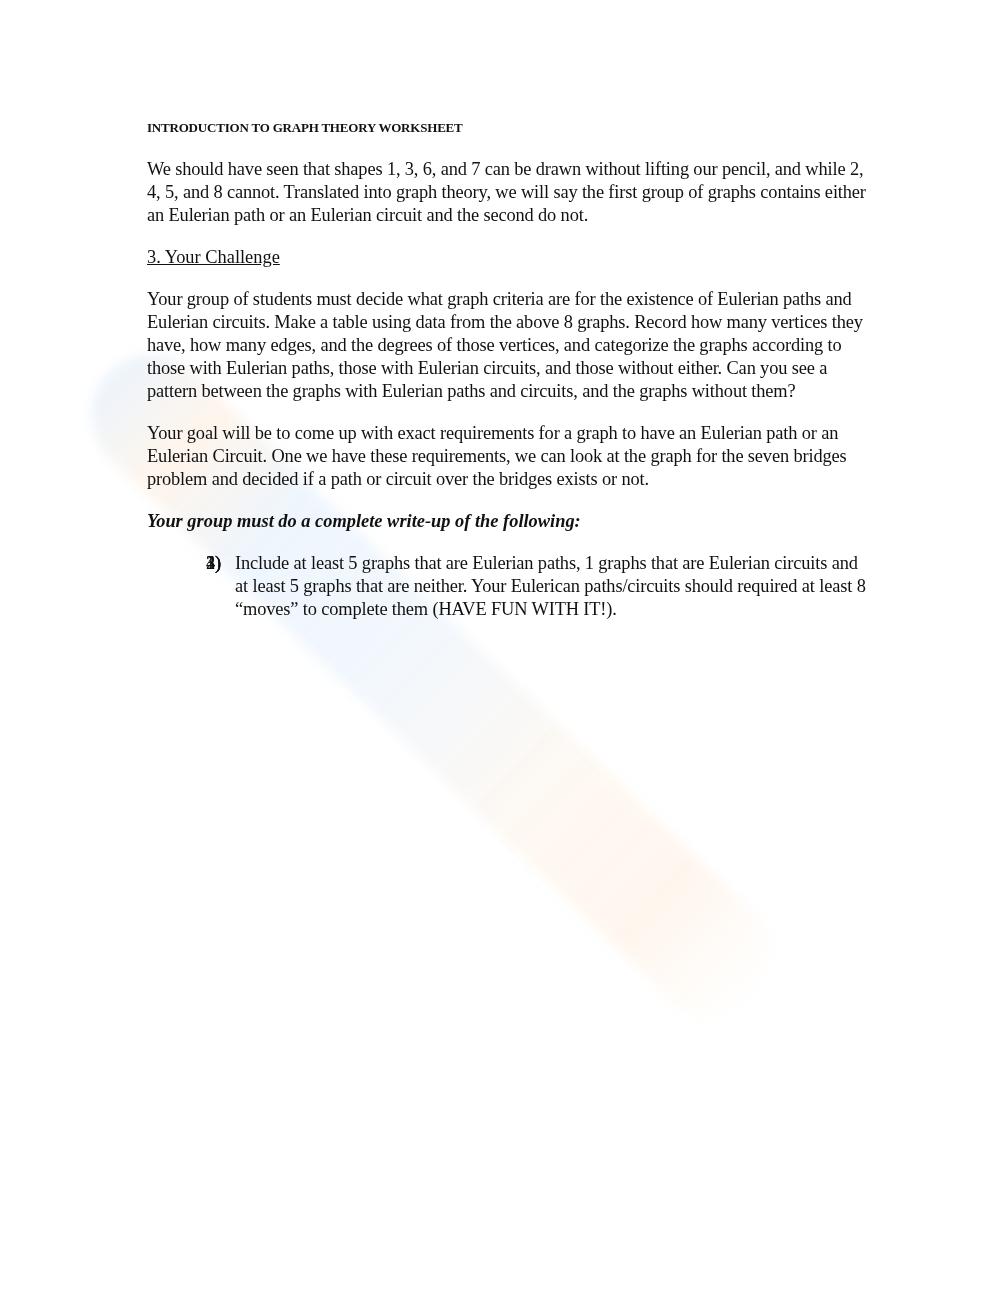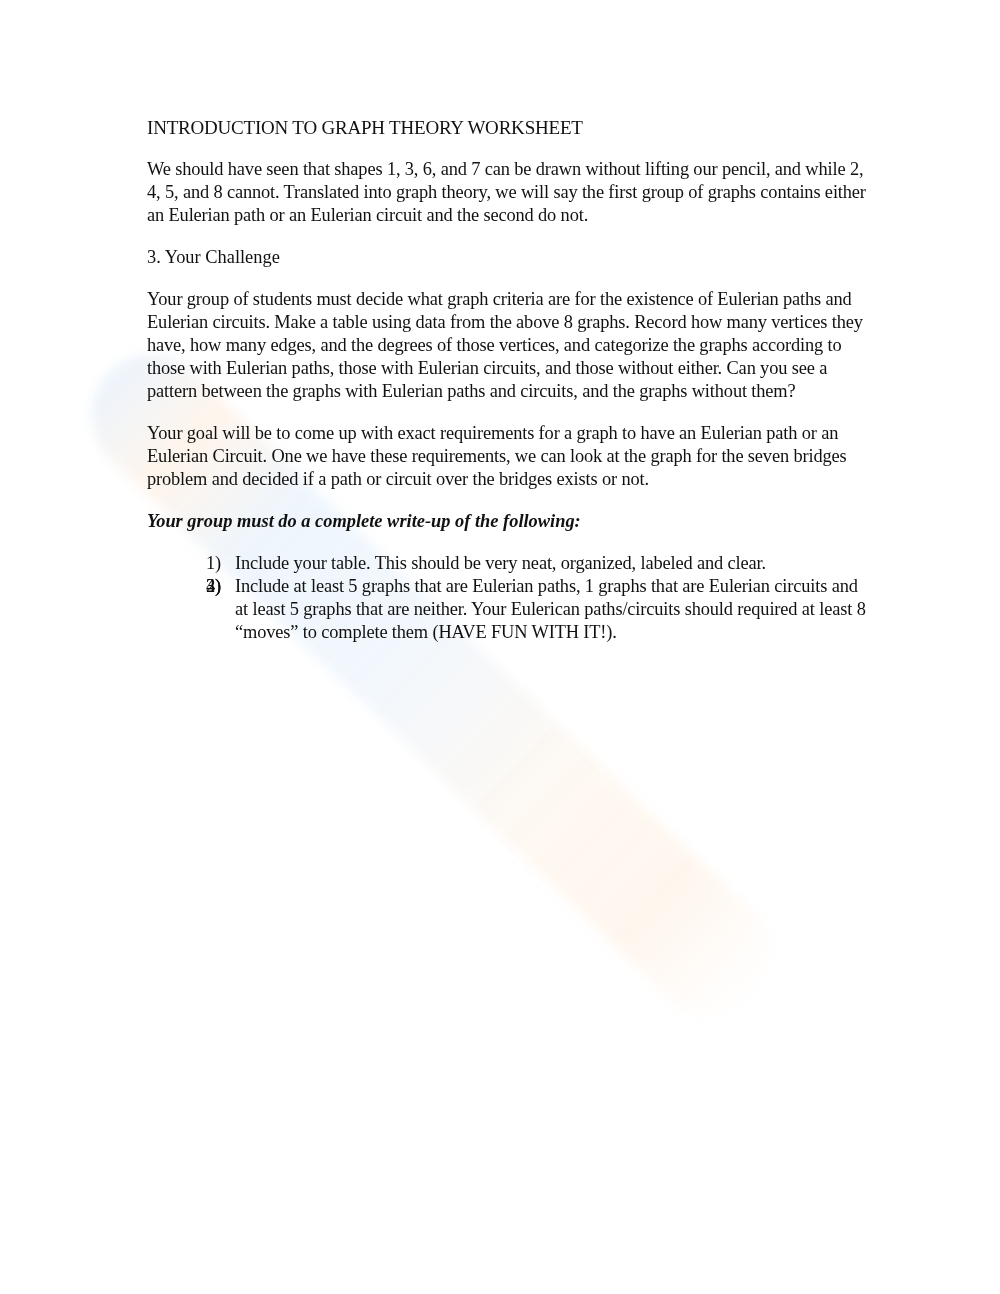--- a/index.html
+++ b/index.html
@@ -38,30 +38,31 @@
     .page {
       position: absolute;
       left: 147px;
       top: 116px;
       width: 720px;
       font-size: 18.4px;
       line-height: 23px;
     }
     .title {
       margin: 0 0 19px 0;
-      font-size: 19px;
-      font-weight: normal;
+      font-size: 13px;
+      font-weight: bold;
       letter-spacing: -0.2px;
     }
     p {
       margin: 0 0 19px 0;
       letter-spacing: -0.15px;
     }
     .section-heading {
       margin: 0 0 19px 0;
+      text-decoration: underline;
     }
     .bold {
       font-weight: normal;
     }
     .writeup-heading {
       margin: 0 0 19px 0;
       font-weight: bold;
       font-style: italic;
     }
     ol.reqs {
@@ -95,21 +96,20 @@
 
   <p><span>Your group of students must decide what graph criteria are for the existence of Eulerian paths and Eulerian circuits. Make a </span><span class="bold">table</span><span> using data from the above 8 graphs. Record how many vertices they have, how many edges, and the degrees of those vertices, and categorize the graphs according to those with Eulerian paths, those with Eulerian circuits, and those without either. Can you see a pattern between the graphs with Eulerian paths and circuits, and the graphs without them?</span></p>
 
   <p>Your goal will be to come up with exact requirements for a graph to have an Eulerian path or an Eulerian Circuit. One we have these requirements, we can look at the graph for the seven bridges problem and decided if a path or circuit over the bridges exists or not.</p>
 
   <div class="writeup-heading">Your group must do a complete write-up of the following:</div>
 
   <ol class="reqs">
     <li>
       <span class="num">1)</span>
-      <span>Include your table.  This should be very neat, organized, labeled and clear.</span>
     </li>
     <li>
       <span class="num">2)</span>
     </li>
     <li>
       <span class="num">3)</span>
     </li>
     <li>
       <span class="num">4)</span>
       <span>Include at least 5 graphs that are Eulerian paths, 1 graphs that are Eulerian circuits and at least 5 graphs that are neither.  Your Eulerican paths/circuits should required at least 8 “moves” to complete them (HAVE FUN WITH IT!).</span>

